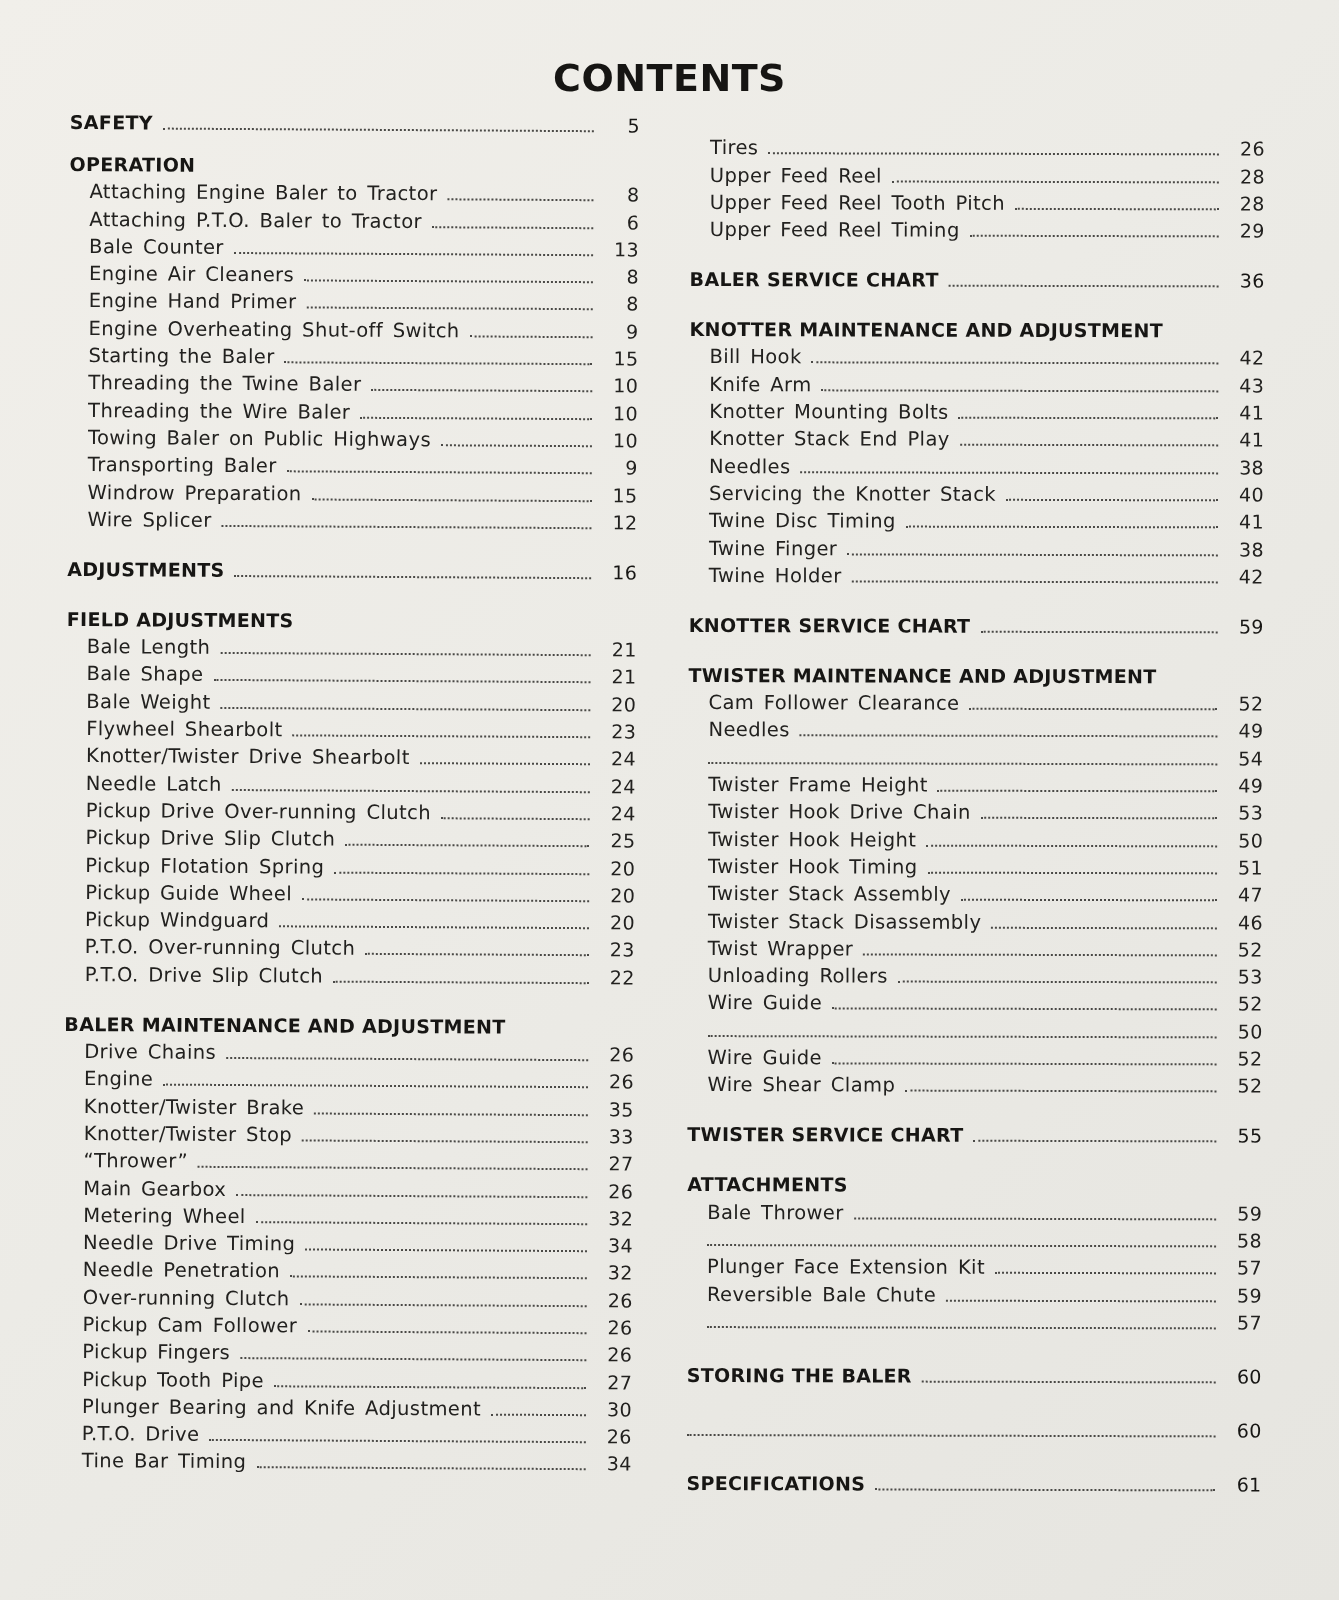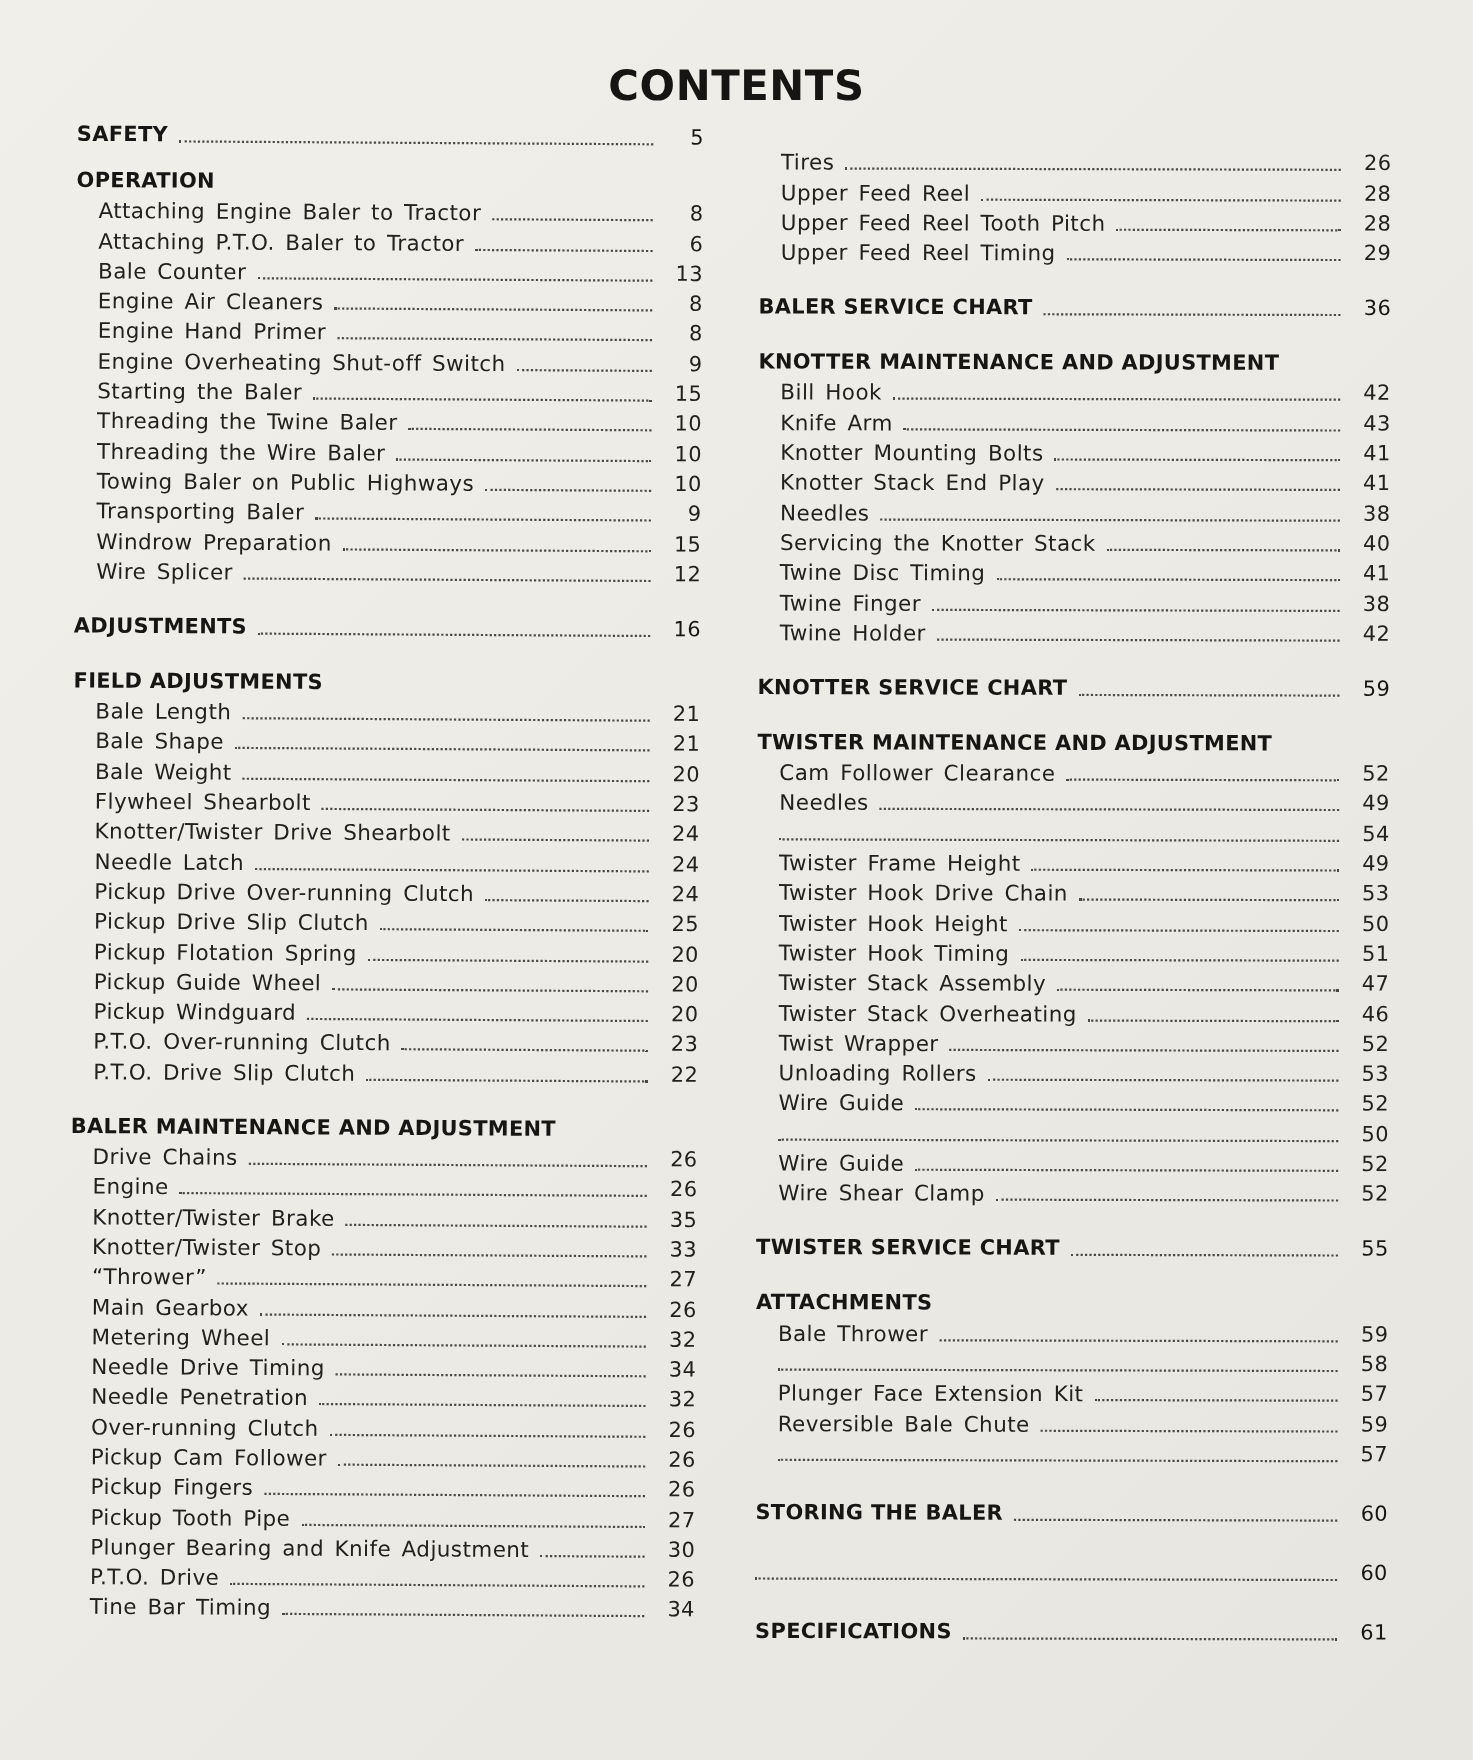--- a/index.html
+++ b/index.html
@@ -488,21 +488,21 @@
           <span class="label">Twister Hook Timing</span>
           <span class="leader"></span>
           <span class="page-num">51</span>
         </li>
         <li class="entry">
           <span class="label">Twister Stack Assembly</span>
           <span class="leader"></span>
           <span class="page-num">47</span>
         </li>
         <li class="entry">
-          <span class="label">Twister Stack Overheating</span>
+          <span class="label">Twister Stack Disassembly</span>
           <span class="leader"></span>
           <span class="page-num">46</span>
         </li>
         <li class="entry">
           <span class="label">Twist Wrapper</span>
           <span class="leader"></span>
           <span class="page-num">52</span>
         </li>
         <li class="entry">
           <span class="label">Unloading Rollers</span>

